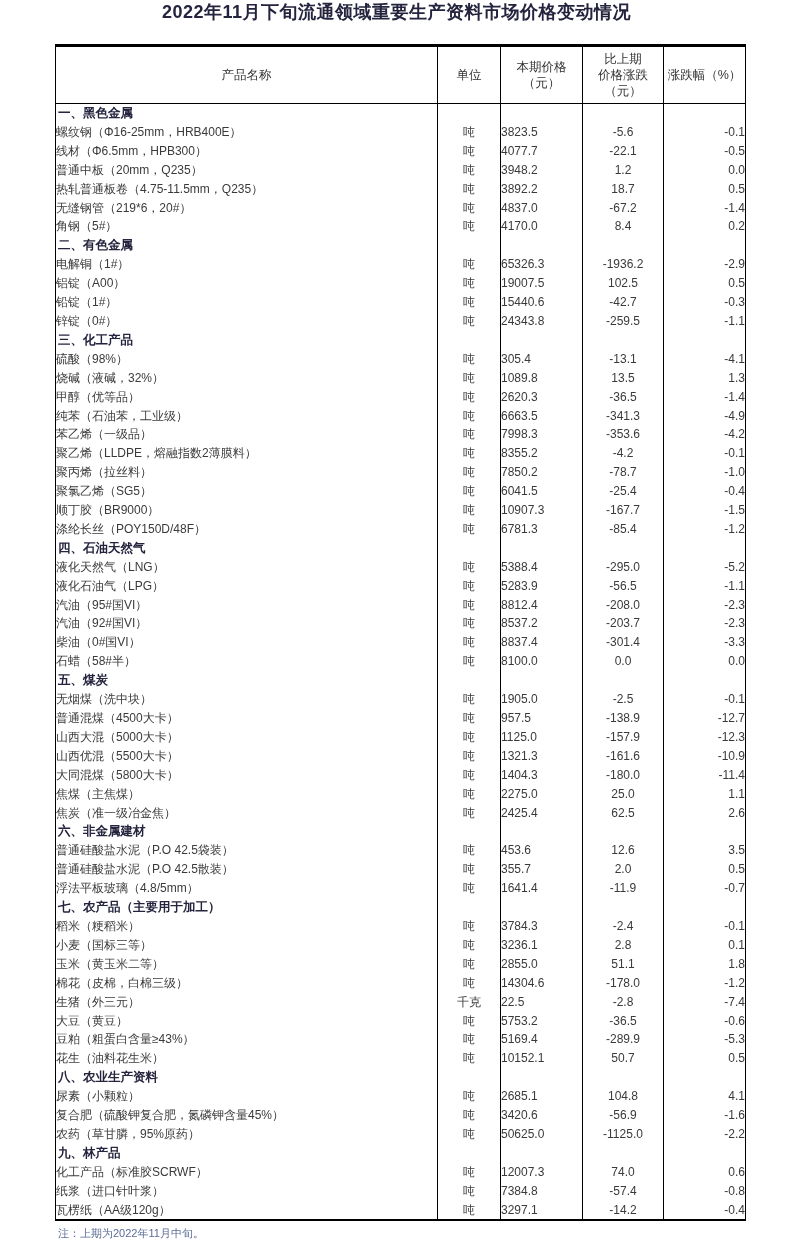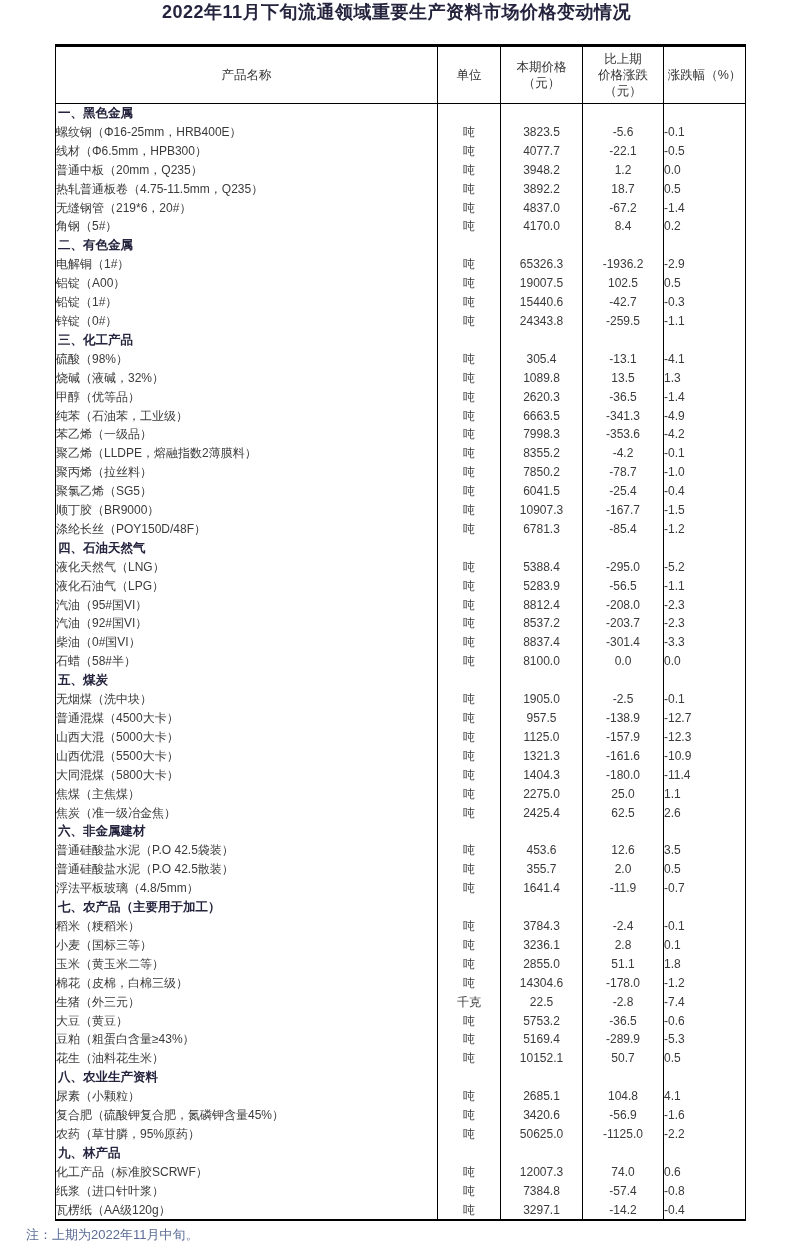--- a/index.html
+++ b/index.html
@@ -53,32 +53,32 @@
     font-size: 12px;
     color: #3a3a3a;
     padding: 0;
     white-space: nowrap;
     overflow: hidden;
     vertical-align: middle;
   }
   .price-table td:first-child { border-left: none; }
   .col-name  { text-align: left;  padding-left: 48px; }
   .col-unit  { text-align: center; }
-  .col-price { text-align: center; padding-right: 3px; }
+  .col-price { text-align: left; padding-right: 3px; }
   .col-change{ text-align: center; padding-right: 3px; }
-  .col-pct   { padding-right: 7px; }
+  .col-pct   { text-align: right; padding-right: 7px; }
   tr.section-row td.col-name {
     font-weight: bold;
     color: #24243e;
     font-size: 12.5px;
     padding-left: 2px;
   }
   .note {
-    margin: 5px 0 0 26px;
-    font-size: 13px;
+    margin: 5px 0 0 58px;
+    font-size: 11px;
     color: #5a6b96;
   }
 </style>
 </head>
 <body>
 
 <div class="page">
 
   <div class="title">2022年11月下旬流通领域重要生产资料市场价格变动情况</div>
 

